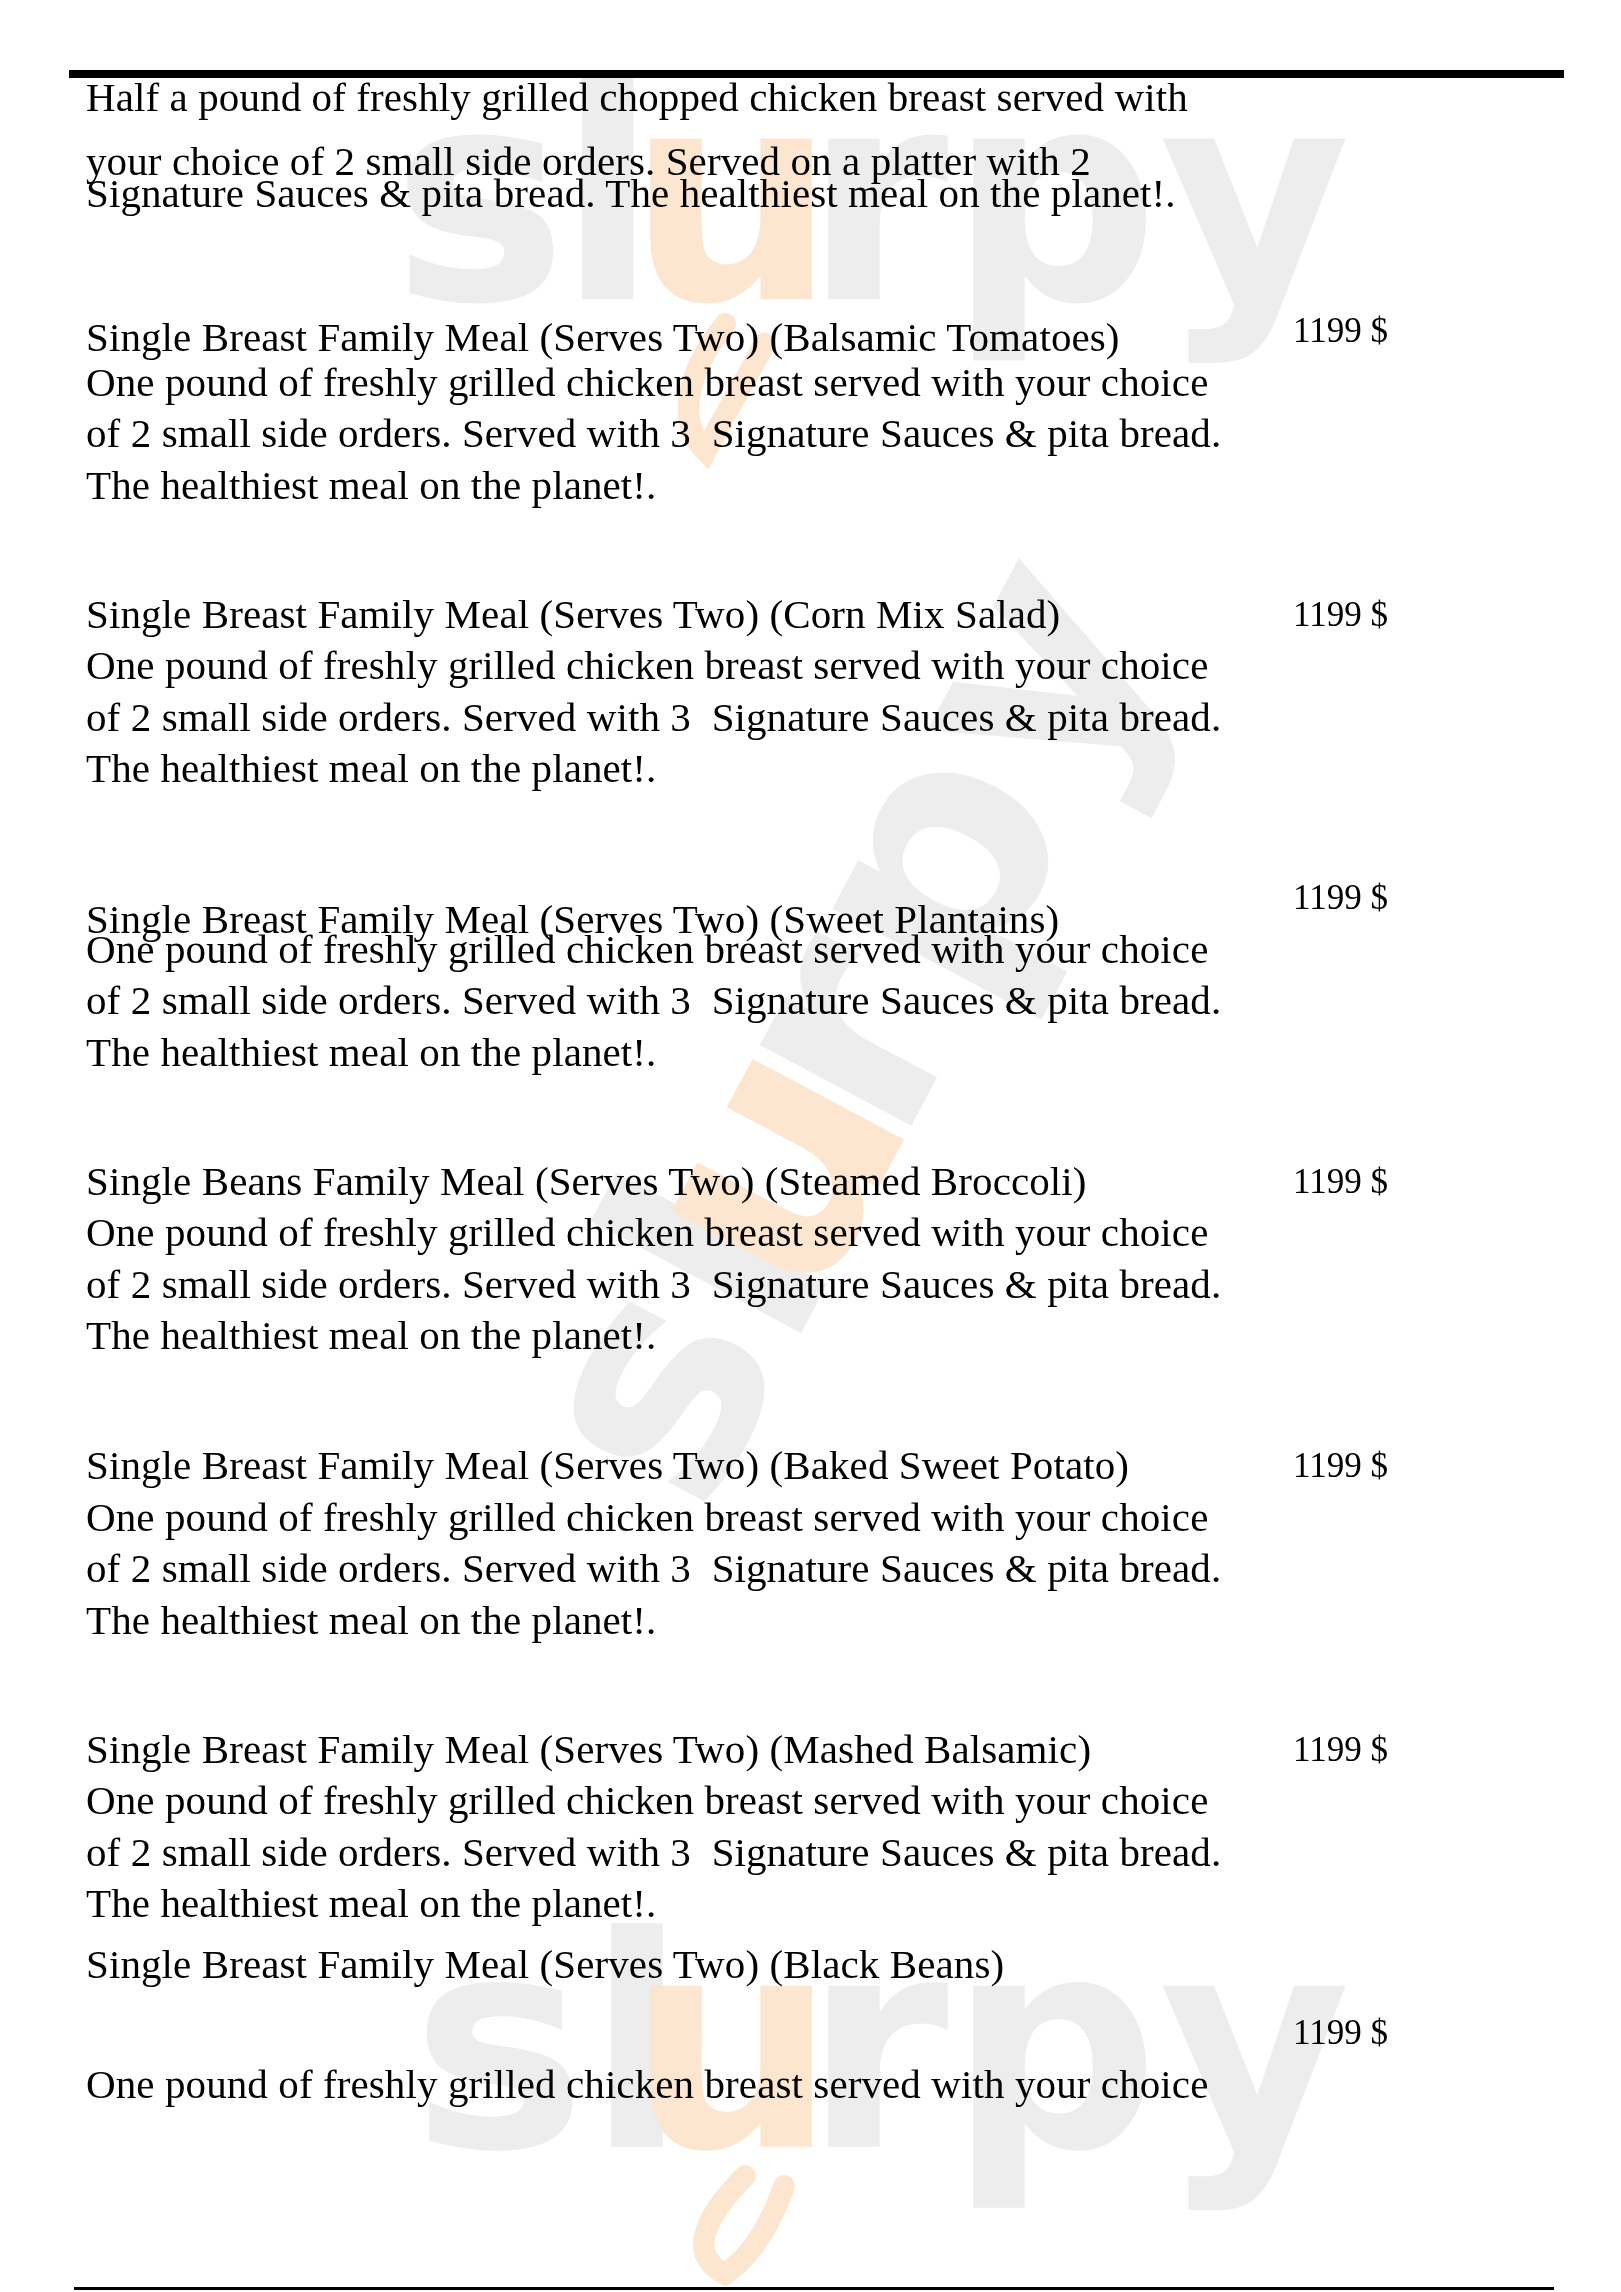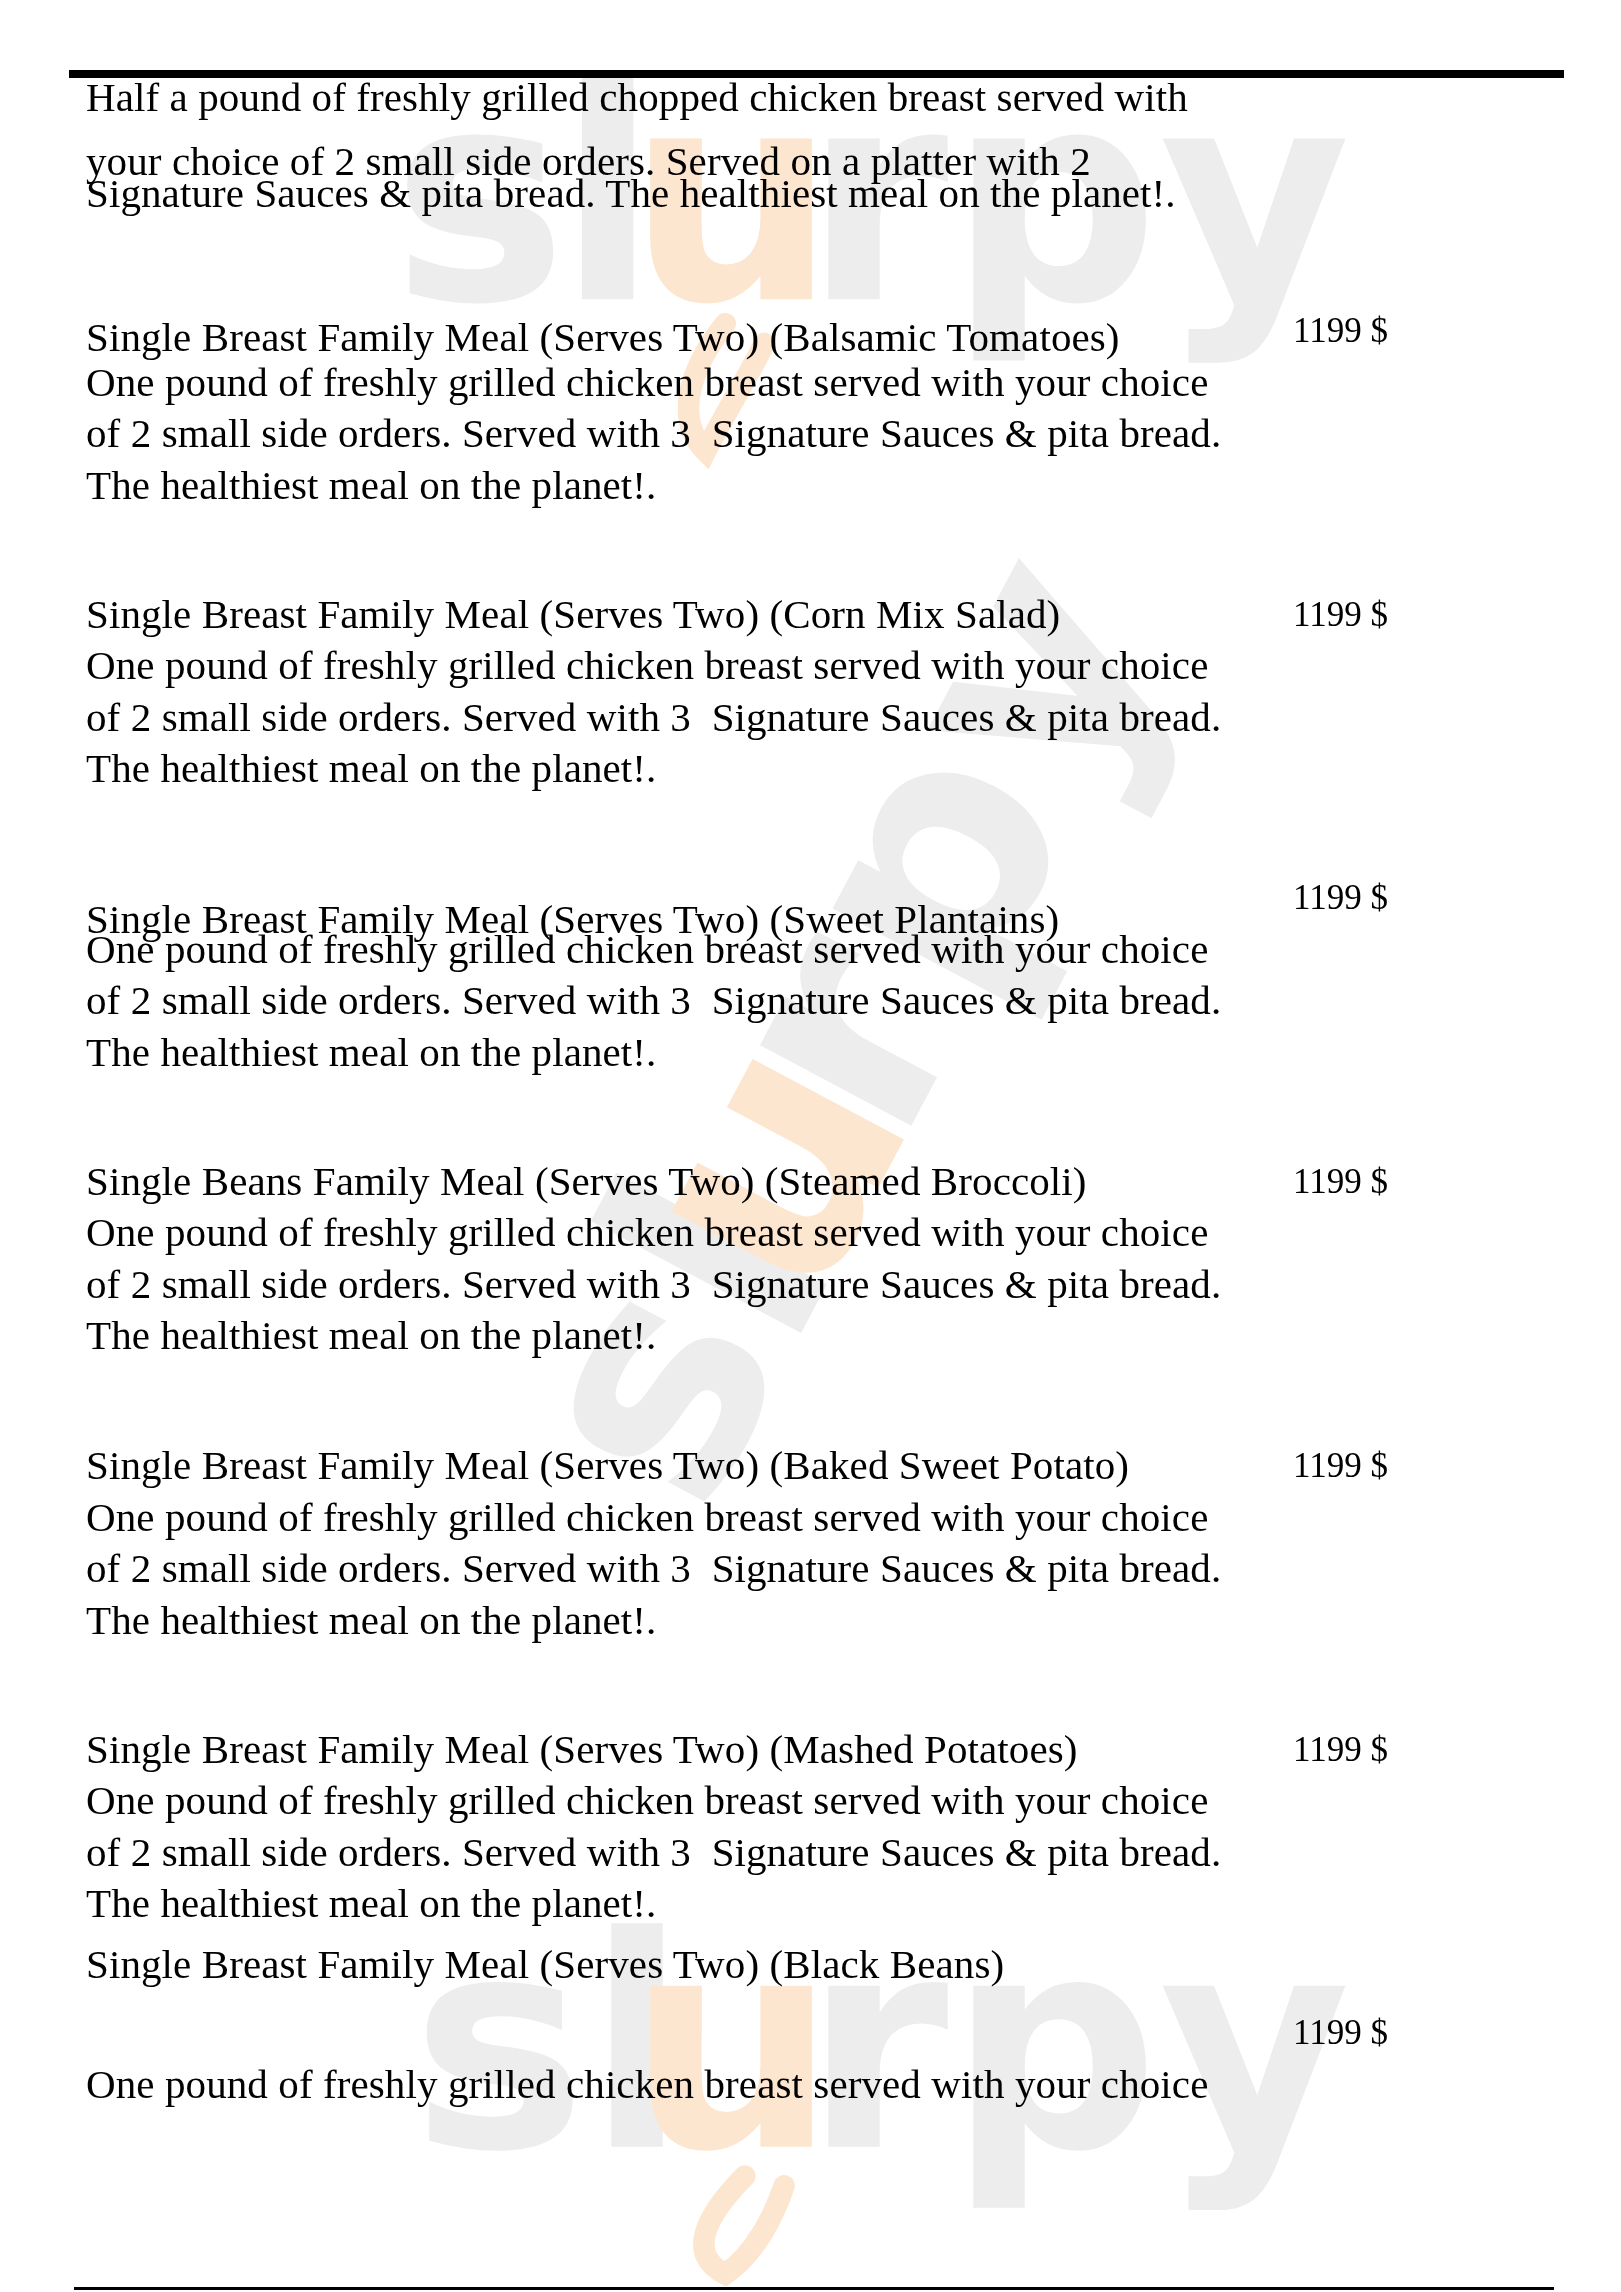--- a/index.html
+++ b/index.html
@@ -79,21 +79,21 @@
 
   <div>
     <div class="line" style="top:1446px">Single Breast Family Meal (Serves Two) (Baked Sweet Potato)</div>
     <div class="price" style="top:1446px">1199 $</div>
     <div class="line" style="top:1498px">One pound of freshly grilled chicken breast served with your choice</div>
     <div class="line" style="top:1549px">of 2 small side orders. Served with 3  Signature Sauces &amp; pita bread.</div>
     <div class="line" style="top:1601px">The healthiest meal on the planet!.</div>
   </div>
 
   <div>
-    <div class="line" style="top:1730px">Single Breast Family Meal (Serves Two) (Mashed Potatoes)</div>
+    <div class="line" style="top:1730px">Single Breast Family Meal (Serves Two) (Mashed Balsamic)</div>
     <div class="price" style="top:1730px">1199 $</div>
     <div class="line" style="top:1781px">One pound of freshly grilled chicken breast served with your choice</div>
     <div class="line" style="top:1833px">of 2 small side orders. Served with 3  Signature Sauces &amp; pita bread.</div>
     <div class="line" style="top:1884px">The healthiest meal on the planet!.</div>
   </div>
 
   <div>
     <div class="line" style="top:1945px">Single Breast Family Meal (Serves Two) (Black Beans)</div>
     <div class="price" style="top:2013px">1199 $</div>
     <div class="line" style="top:2065px">One pound of freshly grilled chicken breast served with your choice</div>

